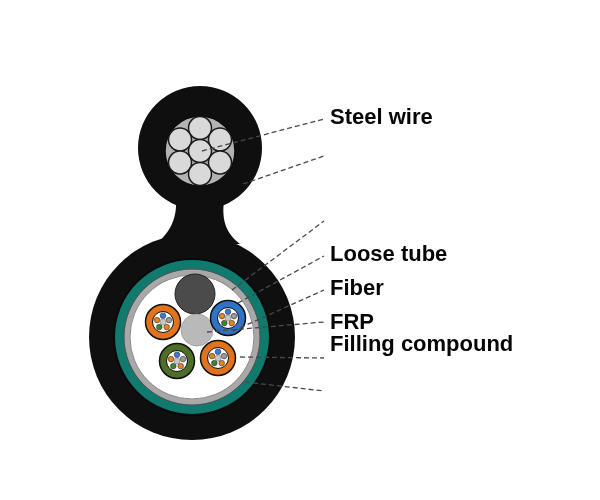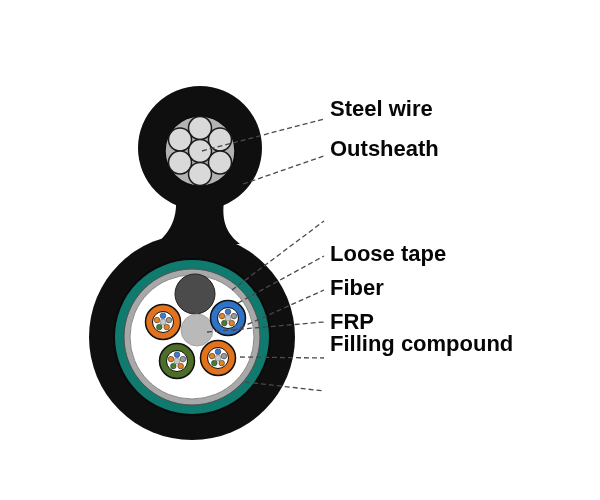--- a/index.html
+++ b/index.html
@@ -92,20 +92,19 @@
       <line x1="243" y1="184" x2="324" y2="156" stroke="#4a4a4a"></line>
       <line x1="232" y1="290" x2="324" y2="221" stroke="#4a4a4a"></line>
       <line x1="238" y1="303" x2="324" y2="256" stroke="#4a4a4a"></line>
       <line x1="233" y1="331" x2="324" y2="290" stroke="#4a4a4a"></line>
       <line x1="207" y1="332" x2="324" y2="322" stroke="#4a4a4a"></line>
       <line x1="240" y1="357" x2="324" y2="358" stroke="#4a4a4a"></line>
       <line x1="245" y1="382" x2="324" y2="391" stroke="#4a4a4a"></line>
     </g>
   </svg>
 
-  <div class="label" style="top:109px">Steel wire</div>
-  <div class="label" style="top:149px">Outsheath</div>
-  <div class="label" style="top:254px">Loose tape</div>
+  <div class="label" style="top:117px">Steel wire</div>
+  <div class="label" style="top:254px">Loose tube</div>
   <div class="label" style="top:288px">Fiber</div>
   <div class="label" style="top:322px">FRP</div>
   <div class="label" style="top:344px">Filling compound</div>
 
 </div>
 
 </body></html>

